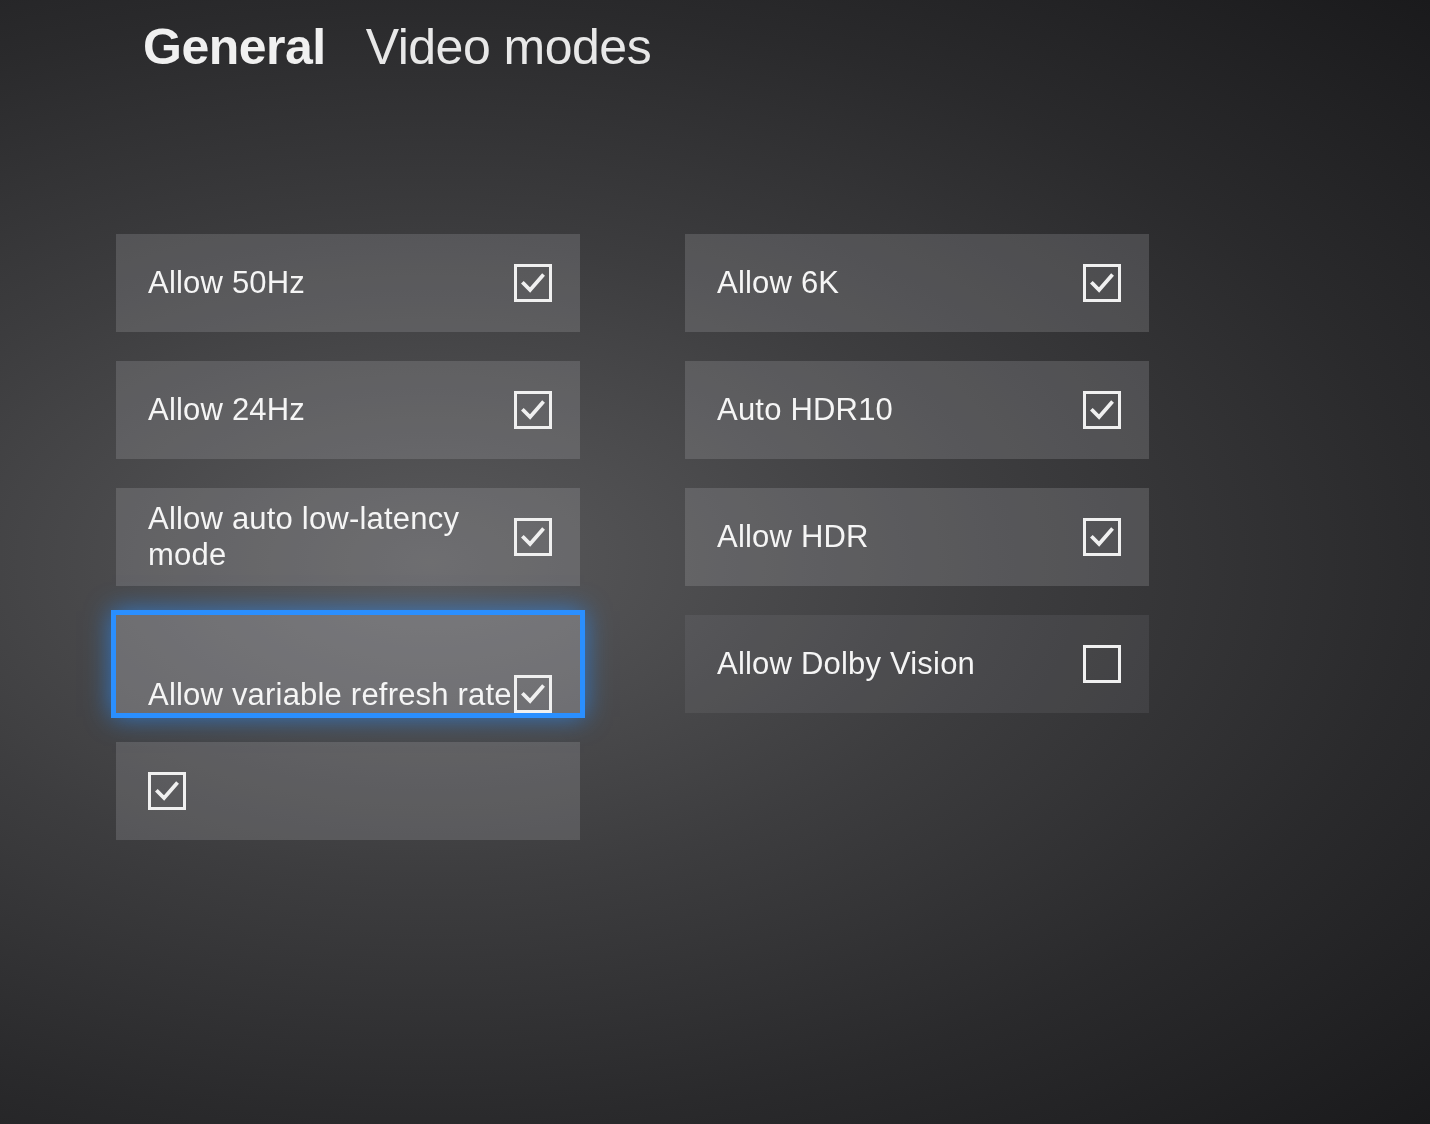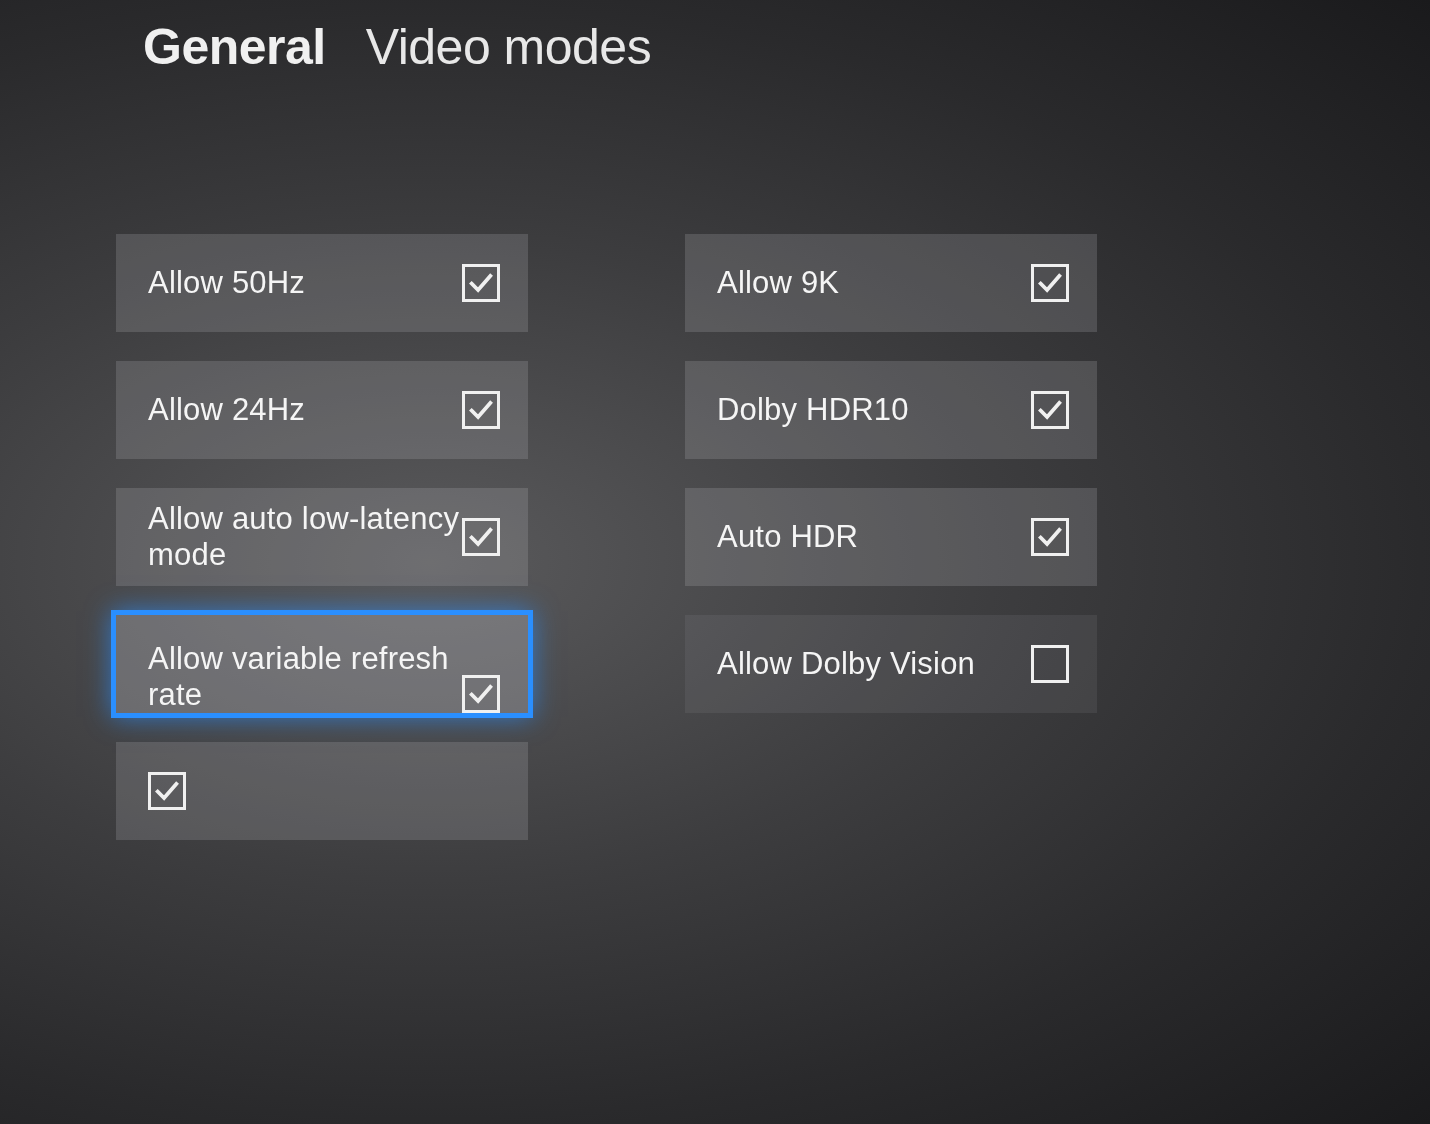--- a/index.html
+++ b/index.html
@@ -44,21 +44,21 @@
     display: flex;
     gap: 73px;
   }
   .column {
     display: flex;
     flex-direction: column;
     gap: 29px;
     width: 496px;
   }
   .option {
-    width: 412px;
+    width: 464px;
     height: 98px;
     background: rgba(180, 180, 185, 0.22);
     display: flex;
     align-items: center;
     justify-content: space-between;
     padding: 0 28px 0 32px;
     cursor: pointer;
     position: relative;
   }
   .option.selected {
@@ -136,37 +136,37 @@
       <div class="option">
         <span class="checkbox">
           <svg viewBox="0 0 24 24" fill="none" stroke="#f0f0f0" stroke-width="3.2" stroke-linecap="square" stroke-linejoin="miter">
             <polyline points="4 12.5 9.5 18 20 6"></polyline>
           </svg>
         </span>
       </div>
     </div>
   <div class="column" id="right-column">
       <div class="option">
-        <span class="option-label">Allow 9K</span>
+        <span class="option-label">Allow 6K</span>
         <span class="checkbox">
           <svg viewBox="0 0 24 24" fill="none" stroke="#f0f0f0" stroke-width="3.2" stroke-linecap="square" stroke-linejoin="miter">
             <polyline points="4 12.5 9.5 18 20 6"></polyline>
           </svg>
         </span>
       </div>
       <div class="option">
-        <span class="option-label">Dolby HDR10</span>
+        <span class="option-label">Auto HDR10</span>
         <span class="checkbox">
           <svg viewBox="0 0 24 24" fill="none" stroke="#f0f0f0" stroke-width="3.2" stroke-linecap="square" stroke-linejoin="miter">
             <polyline points="4 12.5 9.5 18 20 6"></polyline>
           </svg>
         </span>
       </div>
       <div class="option">
-        <span class="option-label">Auto HDR</span>
+        <span class="option-label">Allow HDR</span>
         <span class="checkbox">
           <svg viewBox="0 0 24 24" fill="none" stroke="#f0f0f0" stroke-width="3.2" stroke-linecap="square" stroke-linejoin="miter">
             <polyline points="4 12.5 9.5 18 20 6"></polyline>
           </svg>
         </span>
       </div>
       <div class="option dim">
         <span class="option-label">Allow Dolby Vision</span>
         <span class="checkbox unchecked"></span>
       </div>

